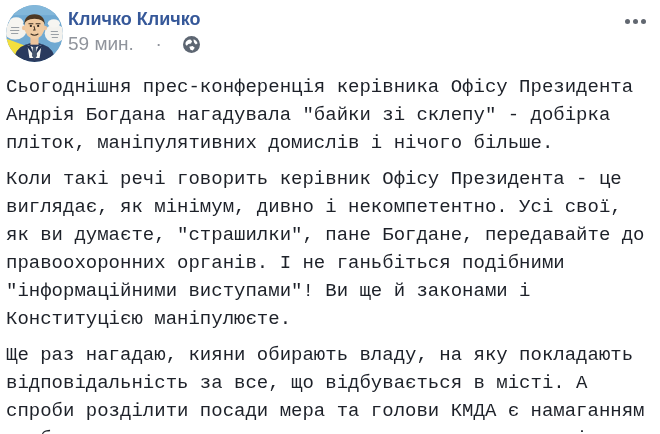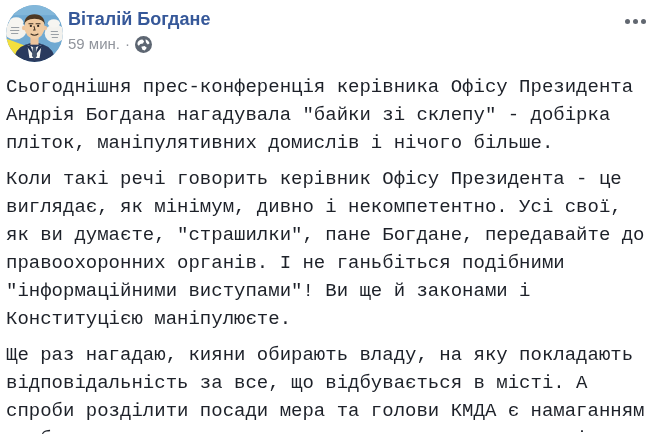--- a/index.html
+++ b/index.html
@@ -48,22 +48,23 @@
     font-size: 18px;
     line-height: 24px;
     text-decoration: none;
     cursor: pointer;
   }
   .meta {
     margin-top: 4px;
     display: flex;
     align-items: center;
     color: #90949c;
-    font-size: 15px;
+    font-size: 19px;
     line-height: 18px;
+    justify-content: space-between;
   }
   .meta a {
     color: #90949c;
     text-decoration: none;
     cursor: pointer;
   }
   .meta .sep {
     margin: 0 5px;
   }
   .globe-icon svg { display: block; }
@@ -155,21 +156,21 @@
             <path d="M27.5,21 l1,3.5 h-1.5"></path>
             <path d="M24.5,28.5 q3.5,2.5 7,0"></path>
           </g>
           <circle cx="24.4" cy="20.6" r="1.1" fill="#2e2620"></circle>
           <circle cx="31.6" cy="20.6" r="1.1" fill="#2e2620"></circle>
         </g>
       </svg>
     </a>
 
     <div class="hmain">
-      <a class="author">Віталій Богдане</a>
+      <a class="author">Кличко Кличко</a>
       <div class="meta">
         <a>59 мин.</a>
         <span class="sep">·</span>
         <span class="globe-icon">
           <svg width="17" height="17" viewBox="0 0 16 16">
             <circle cx="8" cy="8" r="8" fill="#5d6672"></circle>
             <path fill="#ffffff" d="M2.3,6.6 C3.1,4.4 5,3.1 7,3.3 L8.6,4.9 7.5,7 5,7.5 3.6,9.1 2.5,8.3 Z"></path>
             <path fill="#ffffff" d="M10,3.1 C11.7,3.7 13.2,5.1 13.7,6.9 L12.1,8.1 10.5,6.4 10,4.4 Z"></path>
             <path fill="#ffffff" d="M5.9,10.1 L9,9.5 11.1,11.1 9.2,13.6 7,13 6.4,11.4 Z"></path>
           </svg>

